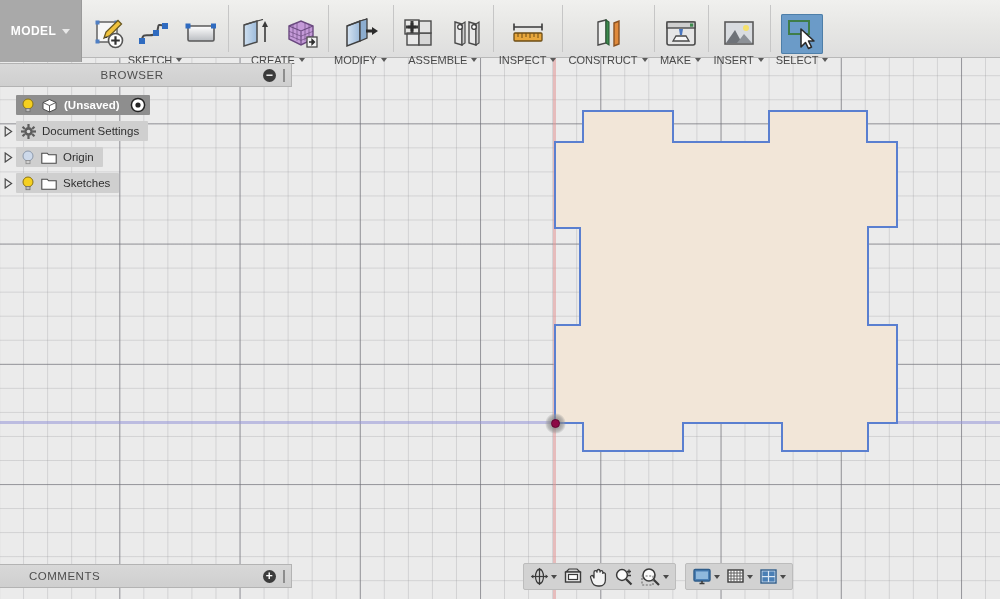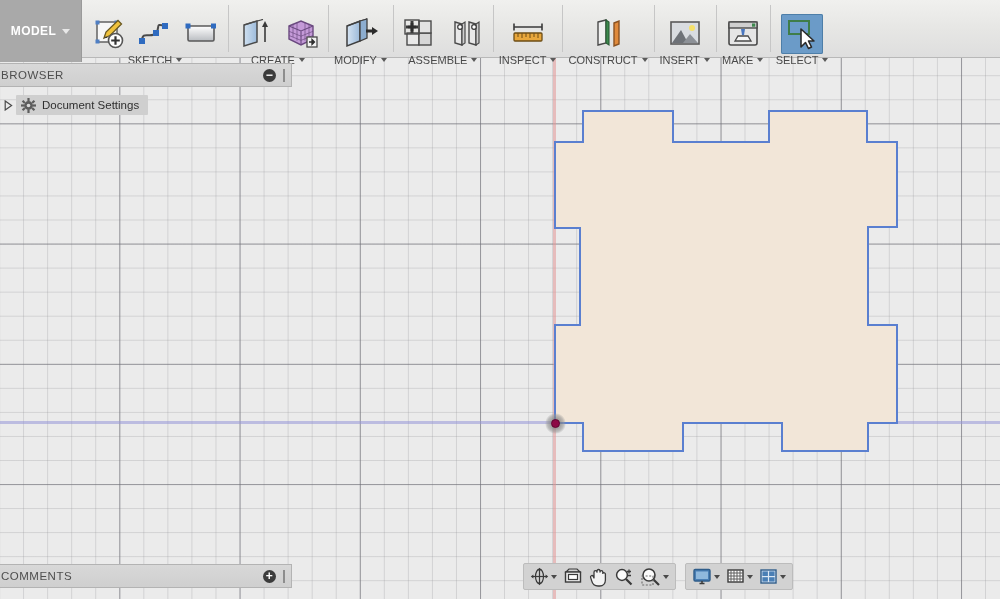--- a/index.html
+++ b/index.html
@@ -117,21 +117,21 @@
     position: absolute; left: -8px; top: 63px; width: 300px;
   }
   #browser-header {
     width: 300px; height: 24px;
     background: linear-gradient(to bottom, #d8d8d8, #cfcfcf);
     border: 1px solid #b3b3b3;
     display: flex; align-items: center;
     padding: 0 6px 0 8px;
     font-size: 11.5px; color: #4e4e4e; letter-spacing: .5px;
   }
-  #browser-header .title { flex: 1; }
+  #browser-header .title { flex: 1; text-align: center; }
   .circ-icon {
     width: 13px; height: 13px; border-radius: 50%;
     background: #3b3b3b; color: #fff;
     display: flex; align-items: center; justify-content: center;
     font-size: 12px; line-height: 1; font-weight: 700;
     flex: 0 0 auto;
   }
   .grip { width: 2px; height: 13px; border-left: 1px solid #8d8d8d; border-right:1px solid #8d8d8d; margin-left: 7px; }
 
   #tree { padding: 6px 0 0 8px; }
@@ -159,21 +159,21 @@
   .target-icon { width: 16px; height: 16px; flex: 0 0 16px; margin-left: 4px; }
 
   
   #comments {
     position: absolute; left: -8px; top: 564px; width: 300px; height: 24px;
     background: linear-gradient(to bottom, #d8d8d8, #cfcfcf);
     border: 1px solid #b3b3b3;
     display: flex; align-items: center; padding: 0 6px 0 8px;
     font-size: 11.5px; color: #4e4e4e; letter-spacing: .5px;
   }
-  #comments .title { flex: 1; }
+  #comments .title { flex: 1; padding-left: 28px; }
 
   
   #navbar {
     position: absolute; left: 523px; top: 563px; height: 27px;
     display: flex; align-items: center; gap: 9px;
   }
   .nav-cluster {
     height: 27px; display: flex; align-items: center;
     background: #d2d2d2;
     border: 1px solid #bcbcbc;
@@ -372,51 +372,51 @@
       <div class="tb-caption">
         <span>CONSTRUCT</span>
         <span class="caret"></span>
       </div>
     </div>
 
     <div class="tb-group">
       <div class="tb-icons">
         <div class="tb-btn">
           <svg width="34" height="32" viewBox="0 0 34 32">
-            <rect x="3" y="4" width="28" height="22" fill="#d9dce0" stroke="#5a5a5a" stroke-width="1.6"></rect>
-            <circle cx="24" cy="10" r="3" fill="#f5e06a"></circle>
-            <path d="M4 25 L13 12 L20 25 Z" fill="#6e7278"></path>
-            <path d="M15 25 L22 16 L30 25 Z" fill="#8d9197"></path>
-          </svg>
-        </div>
-      </div>
-      <div class="tb-caption">
-        <span>INSERT</span>
-        <span class="caret"></span>
-      </div>
-    </div>
-
-    <div class="tb-group">
-      <div class="tb-icons">
-        <div class="tb-btn">
-          <svg width="34" height="32" viewBox="0 0 34 32">
             <rect x="3" y="4" width="28" height="23" rx="2" fill="#e6e6e6" stroke="#4a4a4a" stroke-width="1.6"></rect>
             <rect x="3" y="4" width="28" height="6" fill="#cfcfcf" stroke="#4a4a4a" stroke-width="1.4"></rect>
             <rect x="26" y="5.5" width="3.2" height="3.2" fill="#3d8a4e"></rect>
             <path d="M15 11 h4 l-1 6 h-2 Z" fill="#4a77c0"></path>
             <path d="M9 23 L12 18 h10 l3 5 Z" fill="#f6f6f6" stroke="#4a4a4a" stroke-width="1.3"></path>
           </svg>
         </div>
       </div>
       <div class="tb-caption">
         <span>MAKE</span>
         <span class="caret"></span>
       </div>
     </div>
 
+    <div class="tb-group">
+      <div class="tb-icons">
+        <div class="tb-btn">
+          <svg width="34" height="32" viewBox="0 0 34 32">
+            <rect x="3" y="4" width="28" height="22" fill="#d9dce0" stroke="#5a5a5a" stroke-width="1.6"></rect>
+            <circle cx="24" cy="10" r="3" fill="#f5e06a"></circle>
+            <path d="M4 25 L13 12 L20 25 Z" fill="#6e7278"></path>
+            <path d="M15 25 L22 16 L30 25 Z" fill="#8d9197"></path>
+          </svg>
+        </div>
+      </div>
+      <div class="tb-caption">
+        <span>INSERT</span>
+        <span class="caret"></span>
+      </div>
+    </div>
+
 
     <div class="tb-group">
       <div class="tb-icons">
         <div class="tb-btn active">
           <svg width="36" height="34" viewBox="0 0 36 34">
             <rect x="5" y="4" width="20" height="13" fill="none" stroke="#3f7d49" stroke-width="2"></rect>
             <path d="M17 12 L17 30 L21.5 25.5 L24.5 31.5 L27.5 30 L24.5 24 L30 24 Z" fill="#ffffff" stroke="#2b2b2b" stroke-width="1.6" stroke-linejoin="round"></path>
           </svg>
         </div>
       </div>
@@ -430,20 +430,38 @@
 
   <div id="browser">
     <div id="browser-header">
       <span class="title">BROWSER</span>
       <span class="circ-icon">−</span>
       <span class="grip"></span>
     </div>
 
     <div id="tree">
 
+      <div class="tree-row">
+        <span class="twisty"></span>
+        <span class="row-chip root">
+          <svg class="bulb" viewBox="0 0 14 15">
+            <circle cx="7" cy="6" r="5" fill="#f5d020" stroke="#8a7312" stroke-width="1"></circle>
+            <rect x="5" y="10.5" width="4" height="3.2" fill="#bdbdbd" stroke="#6f6f6f" stroke-width="0.8"></rect>
+          </svg>
+          <svg class="cube-icon" viewBox="0 0 17 15">
+            <path d="M2 4.5 L8.5 1.5 L15 4.5 L15 11 L8.5 14 L2 11 Z" fill="#ffffff" stroke="#4a4a4a" stroke-width="1"></path>
+            <path d="M2 4.5 L8.5 7.6 L15 4.5 M8.5 7.6 L8.5 14" fill="none" stroke="#4a4a4a" stroke-width="0.9"></path>
+          </svg>
+          <span class="name">(Unsaved)</span>
+          <svg class="target-icon" viewBox="0 0 16 16">
+            <circle cx="8" cy="8" r="6.6" fill="#ffffff" stroke="#232323" stroke-width="1.5"></circle>
+            <circle cx="8" cy="8" r="2.6" fill="#232323"></circle>
+          </svg>
+        </span>
+      </div>
 
       <div class="tree-row">
         <span class="twisty">
           <svg width="9" height="11" viewBox="0 0 9 11">
               <path d="M1.2 1 L7.6 5.5 L1.2 10 Z" fill="none" stroke="#4a4a4a" stroke-width="1.2"></path>
             </svg>
         </span>
         <span class="row-chip">
           <svg class="gear-icon" viewBox="0 0 15 15">
             <circle cx="7.5" cy="7.5" r="4.4" fill="#5d5d5d"></circle>
@@ -457,21 +475,55 @@
               <rect x="11.2" y="9.6" width="2.2" height="3.2" transform="rotate(-45 12.3 11.2)"></rect>
               <rect x="11.2" y="2.2" width="2.2" height="3.2" transform="rotate(45 12.3 3.8)"></rect>
               <rect x="1.6" y="9.6" width="2.2" height="3.2" transform="rotate(45 2.7 11.2)"></rect>
             </g>
           </svg>
           <span class="name">Document Settings</span>
         </span>
       </div>
 
 
-
+      <div class="tree-row">
+        <span class="twisty">
+          <svg width="9" height="11" viewBox="0 0 9 11">
+              <path d="M1.2 1 L7.6 5.5 L1.2 10 Z" fill="none" stroke="#4a4a4a" stroke-width="1.2"></path>
+            </svg>
+        </span>
+        <span class="row-chip">
+          <svg class="bulb" viewBox="0 0 14 15">
+            <circle cx="7" cy="6" r="5" fill="#cdd9ea" stroke="#8d9aac" stroke-width="1"></circle>
+            <rect x="5" y="10.5" width="4" height="3.2" fill="#cfcfcf" stroke="#8a8a8a" stroke-width="0.8"></rect>
+          </svg>
+          <svg class="folder" viewBox="0 0 16 13">
+            <path d="M0.8 2.2 h5.4 l1.4 1.6 h7.6 v8.4 h-14.4 Z" fill="#ffffff" stroke="#4a4a4a" stroke-width="1.1"></path>
+          </svg>
+          <span class="name">Origin</span>
+        </span>
+      </div>
+
+      <div class="tree-row">
+        <span class="twisty">
+          <svg width="9" height="11" viewBox="0 0 9 11">
+              <path d="M1.2 1 L7.6 5.5 L1.2 10 Z" fill="none" stroke="#4a4a4a" stroke-width="1.2"></path>
+            </svg>
+        </span>
+        <span class="row-chip">
+          <svg class="bulb" viewBox="0 0 14 15">
+            <circle cx="7" cy="6" r="5" fill="#f5d020" stroke="#8a7312" stroke-width="1"></circle>
+            <rect x="5" y="10.5" width="4" height="3.2" fill="#bdbdbd" stroke="#6f6f6f" stroke-width="0.8"></rect>
+          </svg>
+          <svg class="folder" viewBox="0 0 16 13">
+            <path d="M0.8 2.2 h5.4 l1.4 1.6 h7.6 v8.4 h-14.4 Z" fill="#ffffff" stroke="#4a4a4a" stroke-width="1.1"></path>
+          </svg>
+          <span class="name">Sketches</span>
+        </span>
+      </div>
 
     </div>
   </div>
 
   <div id="comments">
     <span class="title">COMMENTS</span>
     <span class="circ-icon">+</span>
     <span class="grip"></span>
   </div>
 

